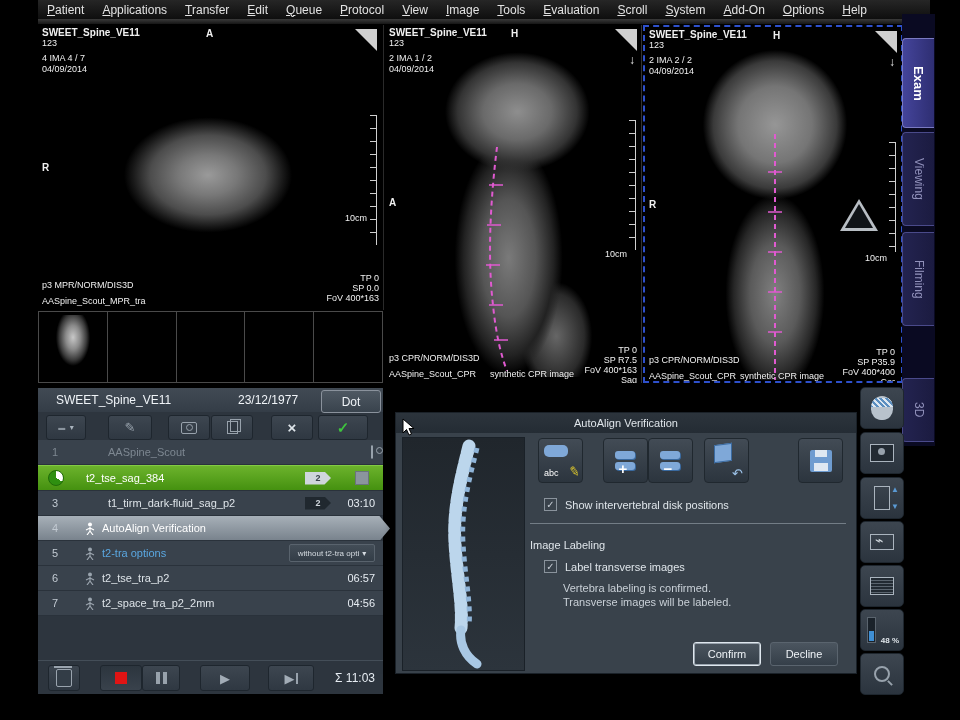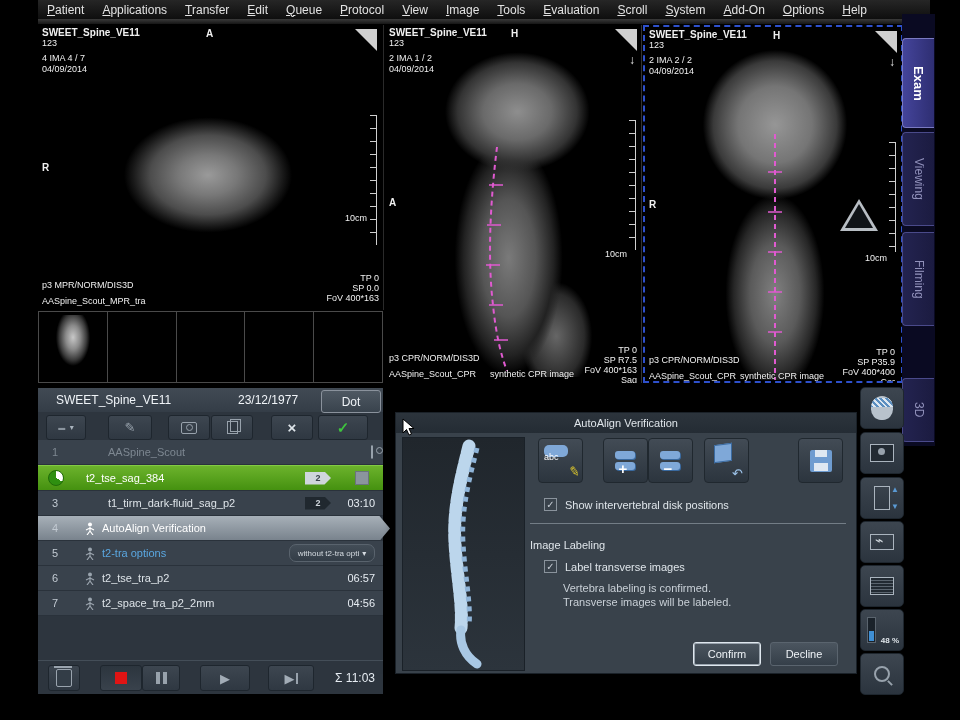--- a/index.html
+++ b/index.html
@@ -75,21 +75,21 @@
   .clockicon{width:14px;height:14px;border-radius:50%;margin-left:10px;
       background:conic-gradient(#fff 0 120deg,#2e8f10 120deg 360deg);border:1px solid #1f6b08;}
   .walkicon{margin-left:12px;width:12px;height:13px;}
   .badge{position:absolute;right:52px;width:26px;height:13px;font-size:9px;font-weight:bold;color:#fff;
       display:flex;align-items:center;justify-content:center;
       clip-path:polygon(0 0,75% 0,100% 50%,75% 100%,0 100%);}
   .badge.lt{background:#cfd6dc;color:#39424c;}
   .badge.dk{background:#20282f;color:#cfd6dc;}
   .sq{position:absolute;right:14px;width:12px;height:12px;background:#8b959e;border:1px solid #6a747d;}
   .qtime{position:absolute;right:8px;font-size:11px;color:#e6ecf2;}
-  .qdrop{position:absolute;right:8px;width:84px;height:16px;border:1px solid #59636d;border-radius:7px;
+  .qdrop{position:absolute;right:8px;width:84px;height:16px;border:1px solid #59636d;border-radius:2px;
       background:linear-gradient(#434d57,#333d47);font-size:8px;color:#d6dce2;
       display:flex;align-items:center;justify-content:center;gap:3px;}
   .blue-name{color:#5aa7e0;}
   .qcam{position:absolute;right:10px;}
   
   .transport{position:absolute;left:0;top:272px;width:345px;height:33px;background:#2d353e;border-top:1px solid #444e58;}
   .trbtn{position:absolute;top:4px;height:24px;border:1px solid #1e262e;border-radius:3px;
         background:linear-gradient(#3d4650,#2f3842);display:flex;align-items:center;justify-content:center;color:#929ca6;}
   .stop-sq{width:12px;height:12px;background:#e01414;}
   .pause-bars{display:flex;gap:3px;}
@@ -108,21 +108,21 @@
   .spine-panel{position:absolute;left:6px;top:24px;width:121px;height:232px;background:linear-gradient(#20262c,#2c343c);
           border:1px solid #1a2128;}
   .dbtn{position:absolute;width:43px;height:43px;border:1px solid #20282f;border-radius:4px;
         background:linear-gradient(#424b55,#2c353e);display:flex;align-items:center;justify-content:center;position:absolute;}
   .vert-icon{width:26px;height:22px;position:relative;}
   .vert-icon i{position:absolute;left:2px;width:20px;height:8px;background:#7fa8d8;border-radius:3px;box-shadow:1px 1px 0 #3a6aa0;}
   .vert-icon i:nth-child(1){top:1px;}
   .vert-icon i:nth-child(2){top:12px;}
   .vert-plus{position:absolute;left:6px;bottom:-2px;color:#fff;font-size:15px;font-weight:bold;line-height:10px;}
   .abc-blob{width:24px;height:12px;background:#7fa8d8;border-radius:5px;position:absolute;top:6px;left:5px;}
-  .abc-txt{position:absolute;left:5px;bottom:20px;color:#fff;font-size:9px;text-align:center;}
+  .abc-txt{position:absolute;left:5px;bottom:4px;color:#fff;font-size:9px;text-align:center;}
   .pencil{position:absolute;right:2px;bottom:3px;color:#e8d02a;font-size:13px;transform:rotate(10deg);}
   .cube{width:16px;height:16px;background:#7fa8d8;border:1px solid #3a6aa0;position:absolute;top:5px;left:9px;transform:skewY(-8deg);}
   .undo-g{position:absolute;right:5px;bottom:1px;color:#9ec4ea;font-size:13px;}
   .floppy{width:22px;height:22px;background:#6f9cd0;border-radius:2px;position:relative;}
   .floppy:before{content:"";position:absolute;left:5px;top:0;width:12px;height:7px;background:#dfe8f2;}
   .floppy:after{content:"";position:absolute;left:4px;bottom:1px;width:14px;height:8px;background:#dfe8f2;}
   .chk-row{position:absolute;display:flex;align-items:center;gap:8px;font-size:11px;color:#dfe5ea;}
   .chk{width:11px;height:11px;background:#39424b;border:1px solid #8a939c;display:flex;align-items:center;justify-content:center;
        color:#c6cdd4;font-size:10px;line-height:10px;}
   .dlg-divider{position:absolute;left:134px;top:110px;width:316px;height:1px;background:#737d86;}

